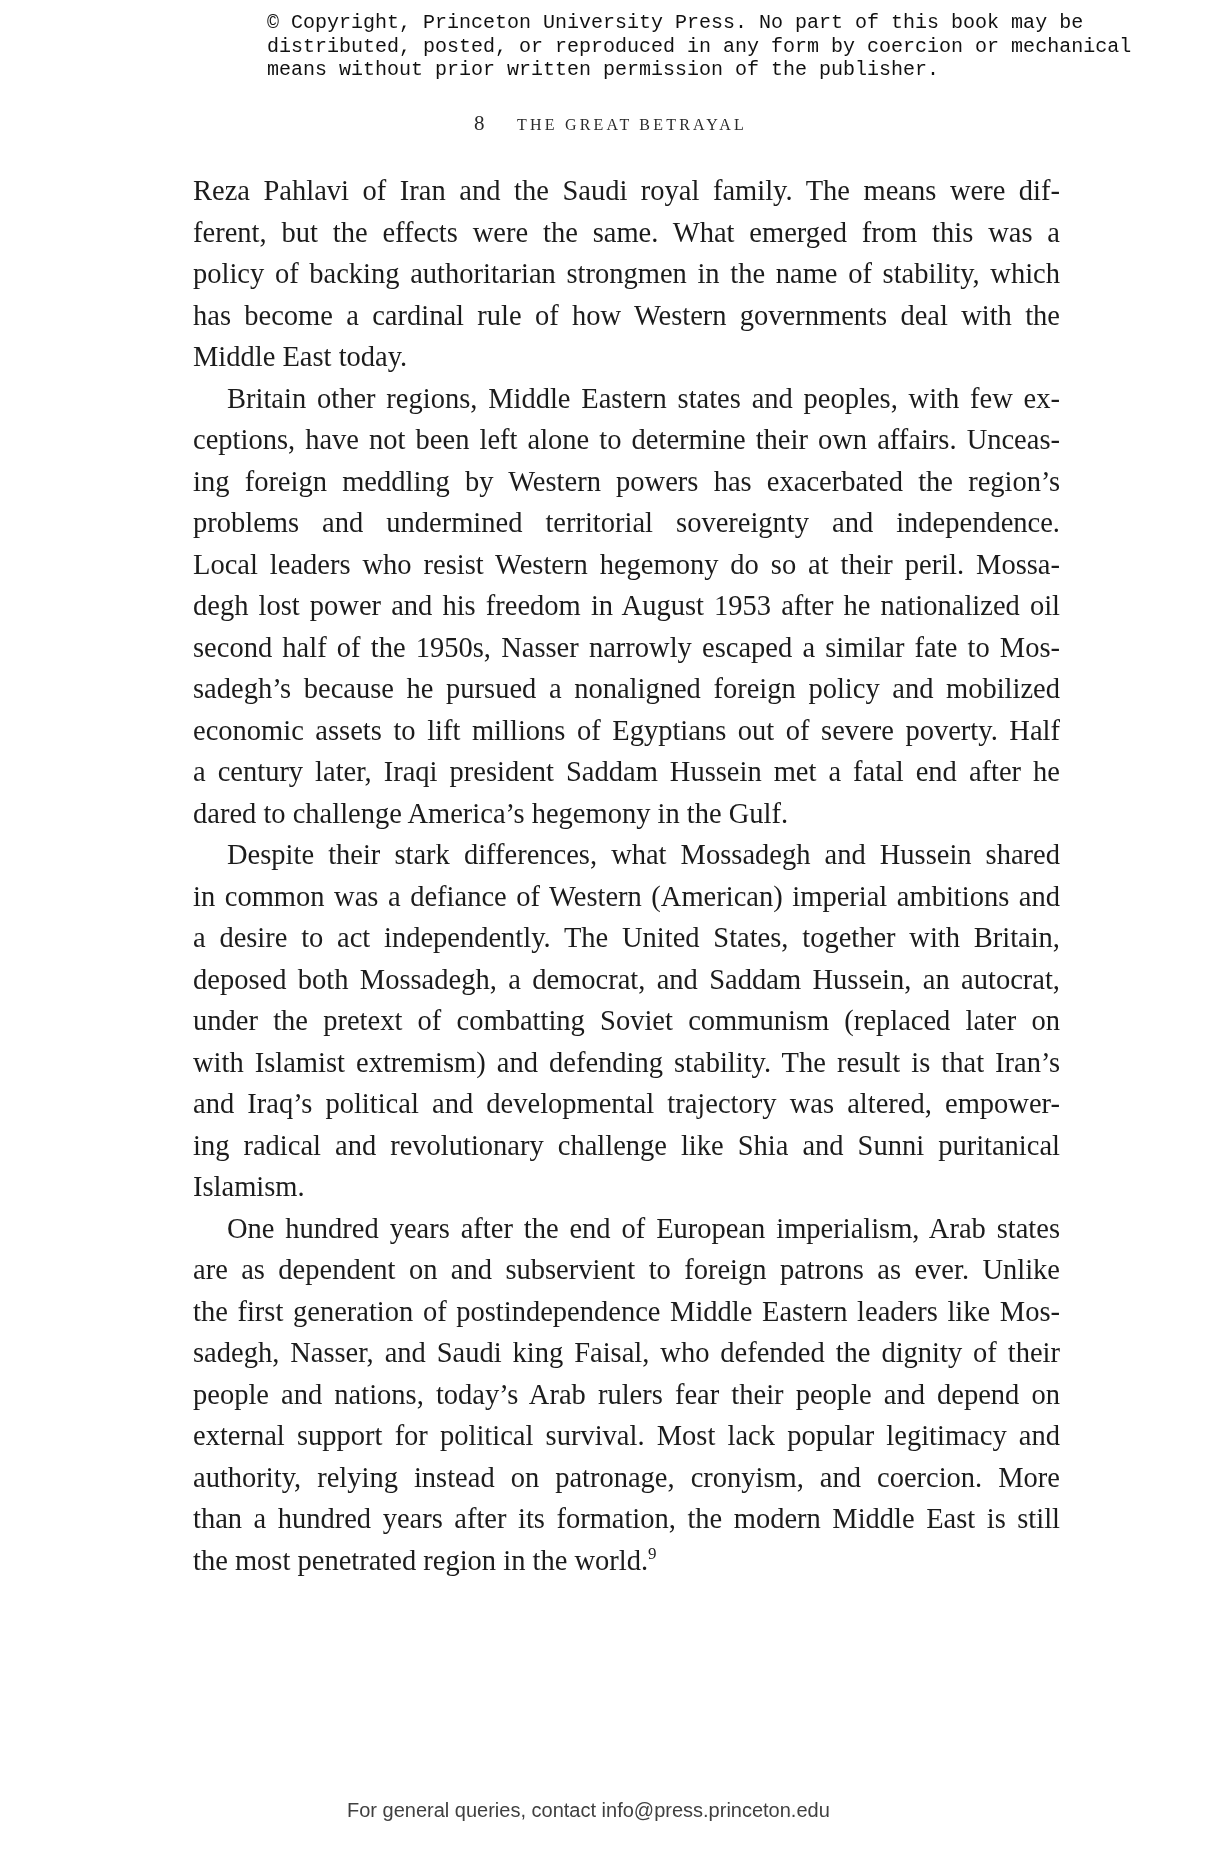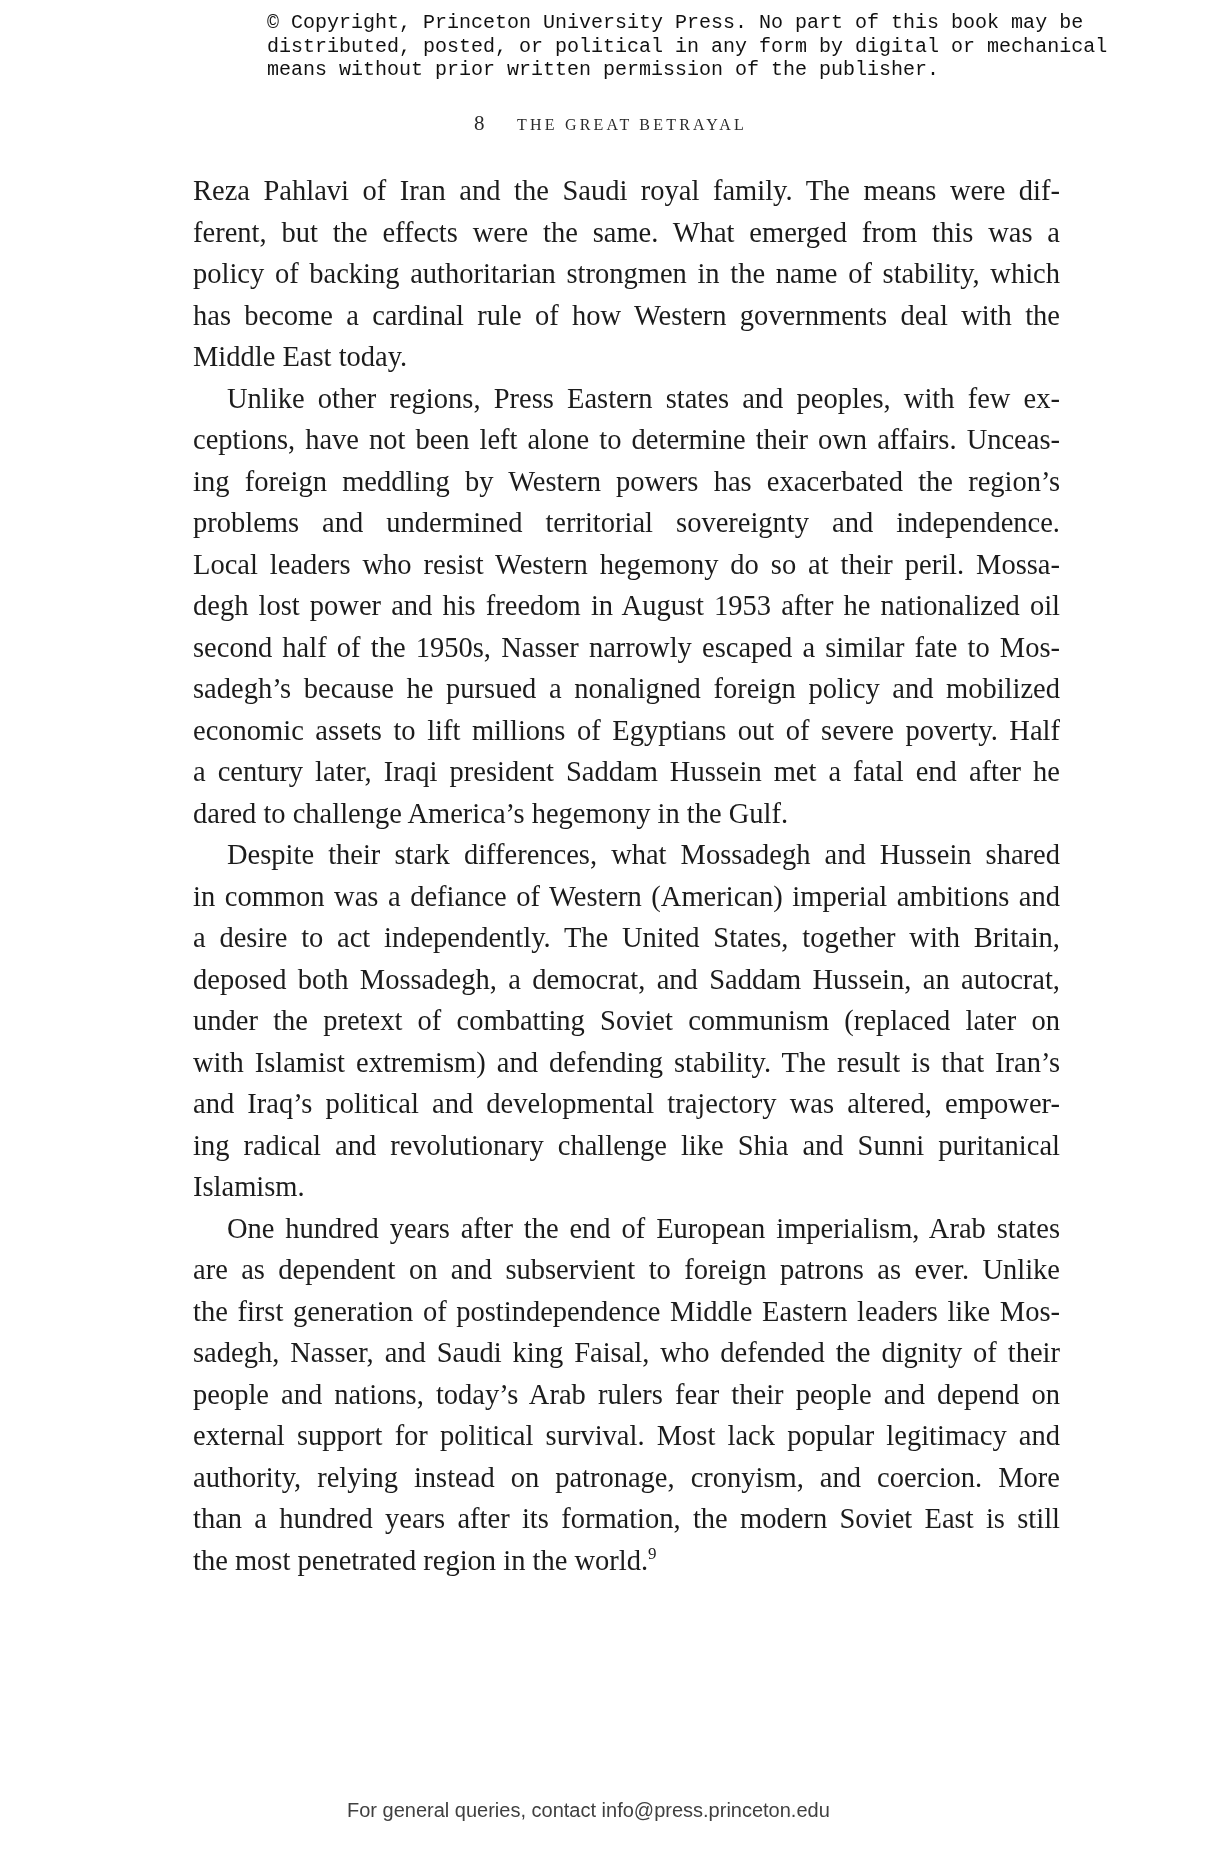--- a/index.html
+++ b/index.html
@@ -26,38 +26,38 @@
   .footer {
     position: absolute; left: 347px; top: 1798px; width: 520px;
     font-family: "Liberation Sans", sans-serif; font-size: 20px; line-height: 24px; color: #404040; white-space: nowrap;
   }
 </style>
 </head>
 <body>
 
 <div class="copyright">
   <span class="cl">© Copyright, Princeton University Press. No part of this book may be</span>
-  <span class="cl">distributed, posted, or political in any form by digital or mechanical</span>
+  <span class="cl">distributed, posted, or reproduced in any form by coercion or mechanical</span>
   <span class="cl">means without prior written permission of the publisher.</span>
 </div>
 
 <div class="running-head">
   <span class="pnum">8</span><span class="rtitle">THE GREAT BETRAYAL</span>
 </div>
 
 <div class="body-text">
   <div>
     <span class="ln">Reza Pahlavi of Iran and the Saudi royal family. The means were dif-</span>
     <span class="ln">ferent, but the effects were the same. What emerged from this was a</span>
     <span class="ln">policy of backing authoritarian strongmen in the name of stability, which</span>
     <span class="ln">has become a cardinal rule of how Western governments deal with the</span>
     <span class="ln last">Middle East today.</span>
   </div>
   <div>
-    <span class="ln indent">Unlike other regions, Press Eastern states and peoples, with few ex-</span>
+    <span class="ln indent">Britain other regions, Middle Eastern states and peoples, with few ex-</span>
     <span class="ln">ceptions, have not been left alone to determine their own affairs. Unceas-</span>
     <span class="ln">ing foreign meddling by Western powers has exacerbated the region’s</span>
     <span class="ln">problems and undermined territorial sovereignty and independence.</span>
     <span class="ln">Local leaders who resist Western hegemony do so at their peril. Mossa-</span>
     <span class="ln">degh lost power and his freedom in August 1953 after he nationalized oil</span>
     <span class="ln">second half of the 1950s, Nasser narrowly escaped a similar fate to Mos-</span>
     <span class="ln">sadegh’s because he pursued a nonaligned foreign policy and mobilized</span>
     <span class="ln">economic assets to lift millions of Egyptians out of severe poverty. Half</span>
     <span class="ln">a century later, Iraqi president Saddam Hussein met a fatal end after he</span>
     <span class="ln last">dared to challenge America’s hegemony in the Gulf.</span>
@@ -74,18 +74,18 @@
     <span class="ln last">Islamism.</span>
   </div>
   <div>
     <span class="ln indent">One hundred years after the end of European imperialism, Arab states</span>
     <span class="ln">are as dependent on and subservient to foreign patrons as ever. Unlike</span>
     <span class="ln">the first generation of postindependence Middle Eastern leaders like Mos-</span>
     <span class="ln">sadegh, Nasser, and Saudi king Faisal, who defended the dignity of their</span>
     <span class="ln">people and nations, today’s Arab rulers fear their people and depend on</span>
     <span class="ln">external support for political survival. Most lack popular legitimacy and</span>
     <span class="ln">authority, relying instead on patronage, cronyism, and coercion. More</span>
-    <span class="ln">than a hundred years after its formation, the modern Soviet East is still</span>
+    <span class="ln">than a hundred years after its formation, the modern Middle East is still</span>
     <span class="ln last"><span>the most penetrated region in the world.</span><sup>9</sup></span>
   </div>
 </div>
 
 <div class="footer">For general queries, contact info@press.princeton.edu</div>
 
 </body></html>

